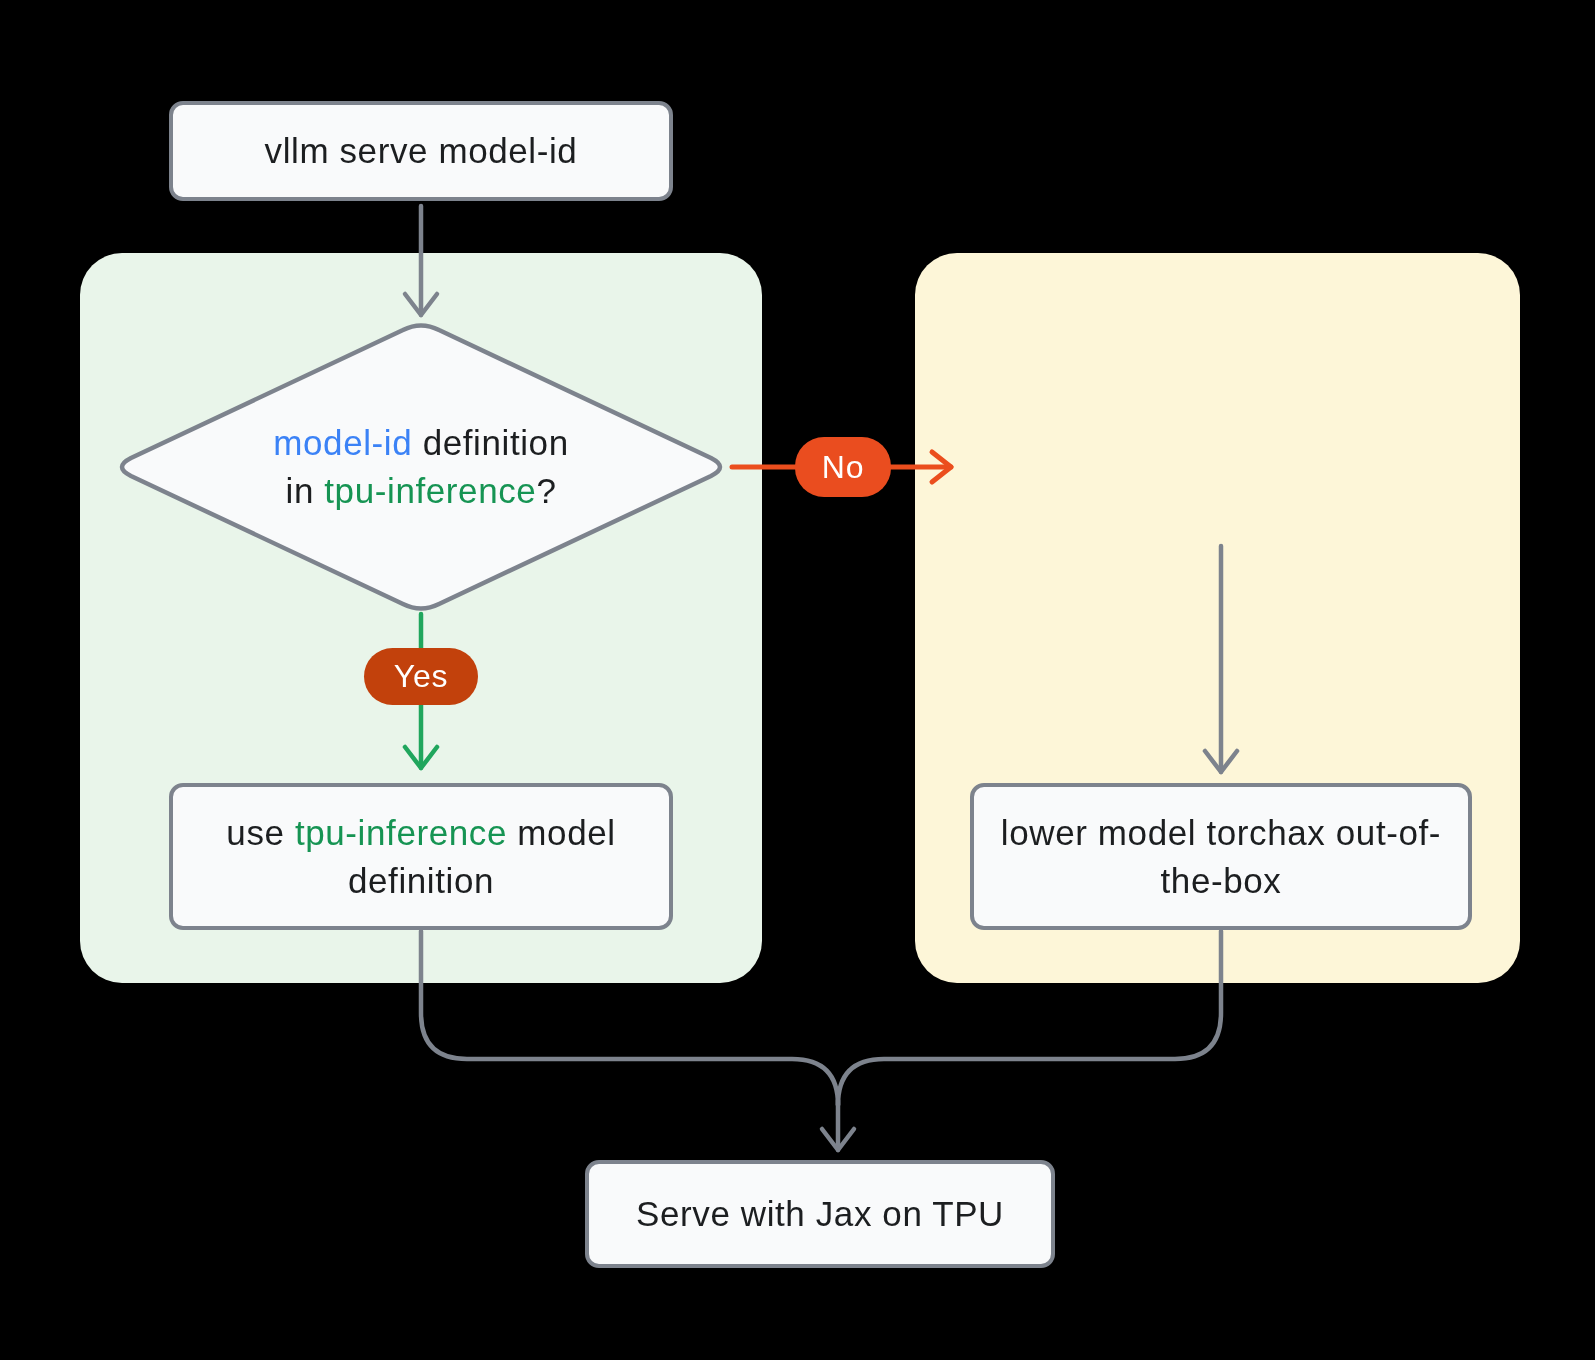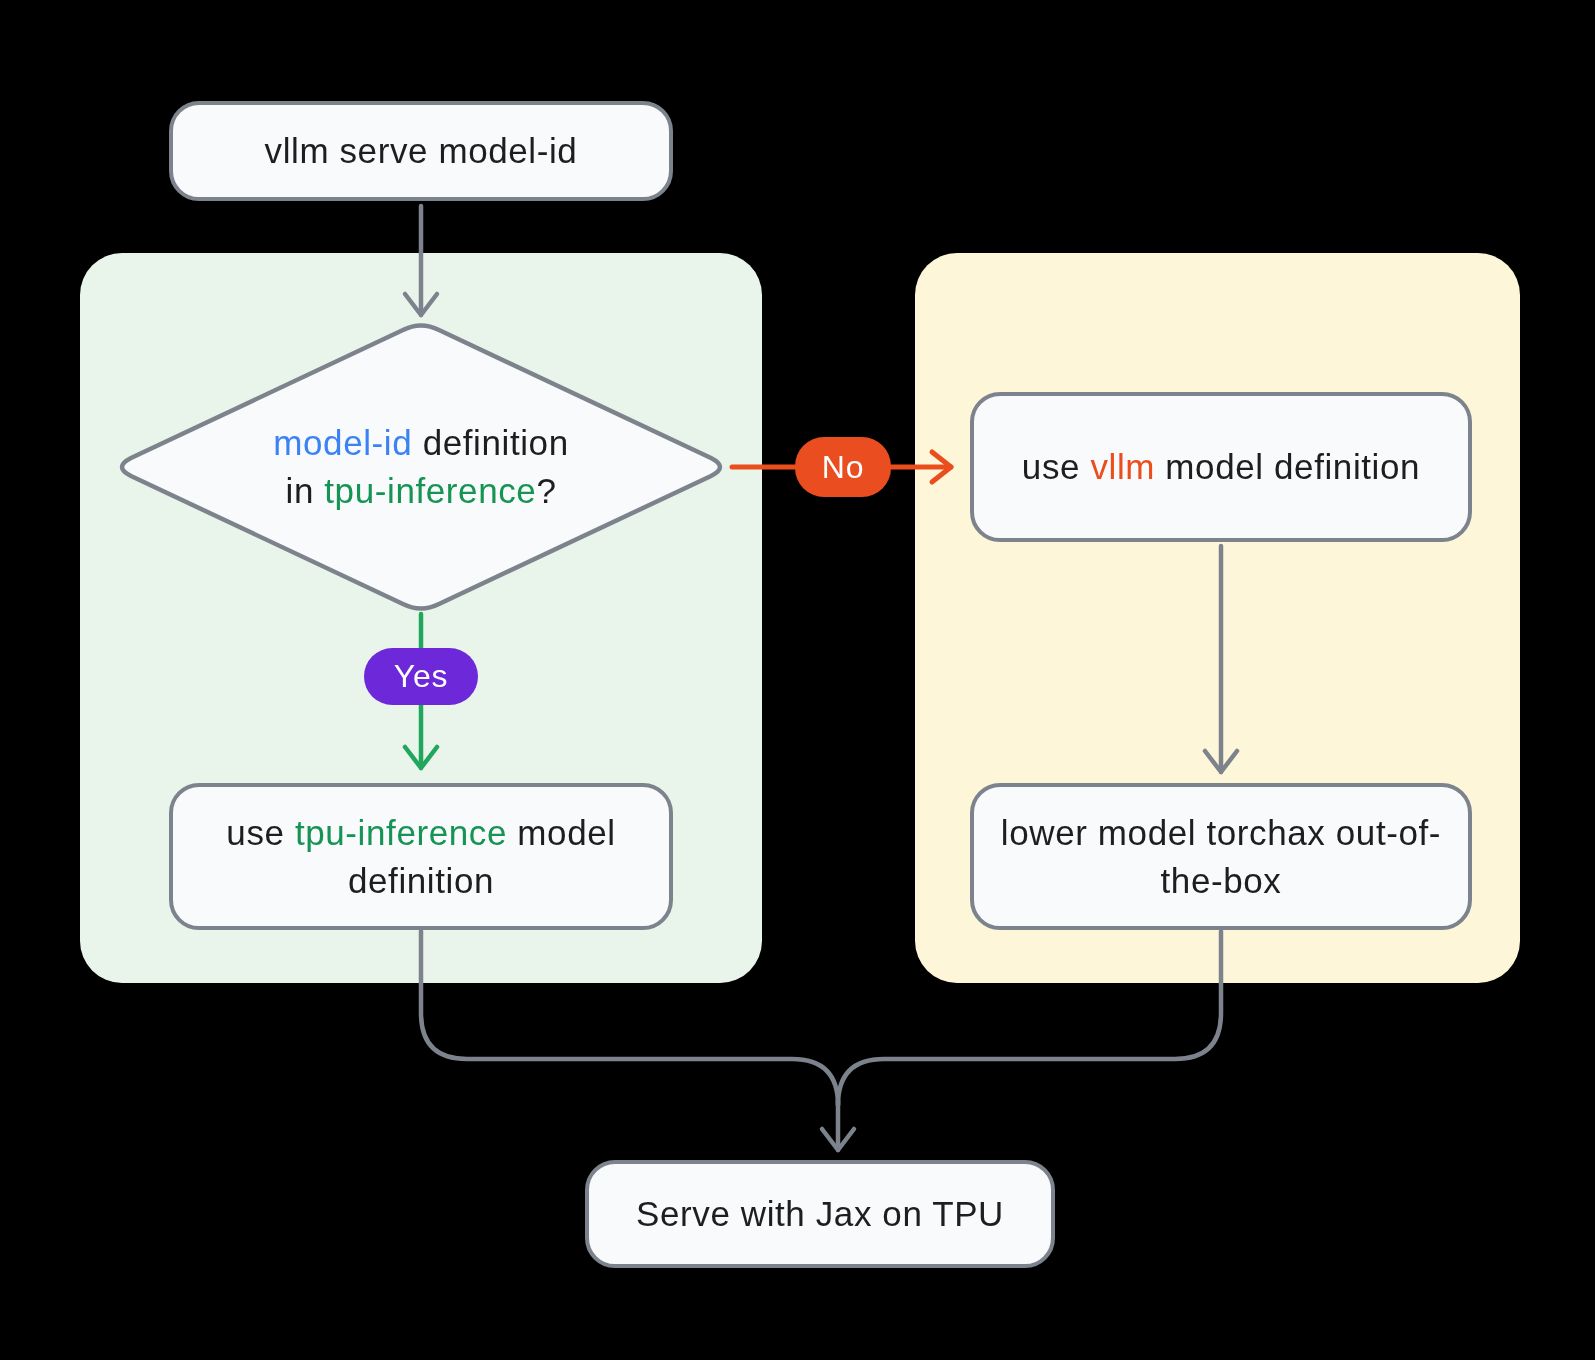--- a/index.html
+++ b/index.html
@@ -10,34 +10,34 @@
     font-family:"Liberation Sans","DejaVu Sans",sans-serif;
     color:#1c1e20;
     overflow:hidden;
   }
   .panel{position:absolute;border-radius:42px;}
   .panel.green{left:80px;top:253px;width:682px;height:730px;background:#e9f5ea;}
   .panel.yellow{left:915px;top:253px;width:605px;height:730px;background:#fdf6d8;}
   svg.wires{position:absolute;left:0;top:0;z-index:2;}
   .node{
     position:absolute;z-index:3;
-    background:#f9fafb;border:4px solid #7d838d;border-radius:30px;
+    background:#f9fafb;border:4px solid #7d838d;border-radius:14px;
     box-sizing:border-box;
     display:flex;align-items:center;justify-content:center;
     text-align:center;font-size:35px;font-weight:500;
     letter-spacing:.6px;line-height:48px;padding:8px 20px;
   }
   .node.nowrap{white-space:nowrap;}
   .badge{
     position:absolute;z-index:4;border-radius:29px;
     display:flex;align-items:center;justify-content:center;
     color:#fff;font-size:32px;font-weight:500;letter-spacing:.8px;
     box-sizing:border-box;
   }
-  .badge.yes{left:364px;top:648px;width:114px;height:57px;background:#6d28d9;}
+  .badge.yes{left:364px;top:648px;width:114px;height:57px;background:#c2410c;}
   .badge.no{left:795px;top:437px;width:96px;height:60px;background:#ea4d1f;}
   .decision-label{
     position:absolute;z-index:3;left:421px;top:467px;
     transform:translate(-50%,-50%);
     width:620px;text-align:center;
     font-size:35px;font-weight:500;letter-spacing:.6px;line-height:48px;
   }
   .t-blue{color:#3b82f6;}
   .t-green{color:#169453;}
   .t-orange{color:#eb4e1d;}
@@ -101,25 +101,20 @@
   <div class="badge no">
     <span>No</span>
   </div>
 
   <div class="node n-usetpu">
     <div><span>use</span>
       <span class="t-green">tpu-inference</span>
       <span>model definition</span></div>
   </div>
 
-  <div class="node nowrap n-usevllm">
-    <div><span>use</span>
-      <span class="t-orange">vllm</span>
-      <span>model definition</span></div>
-  </div>
 
   <div class="node n-lower">
     <span>lower model torchax out-of-the-box</span>
   </div>
 
   <div class="node nowrap n-serve">
     <span>Serve with Jax on TPU</span>
   </div>
 
 </div>

